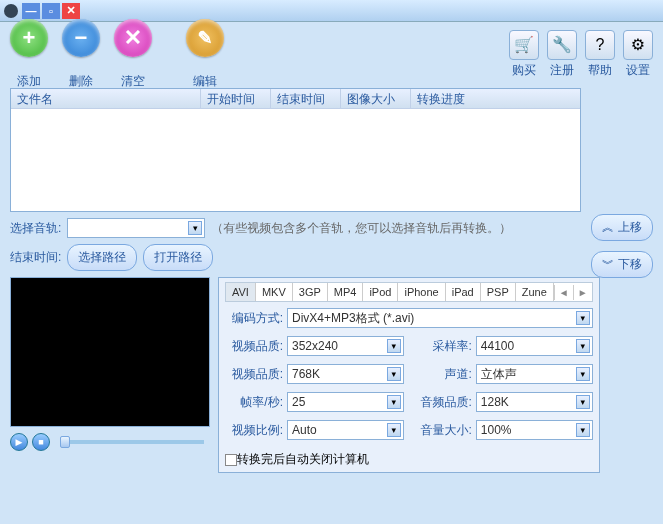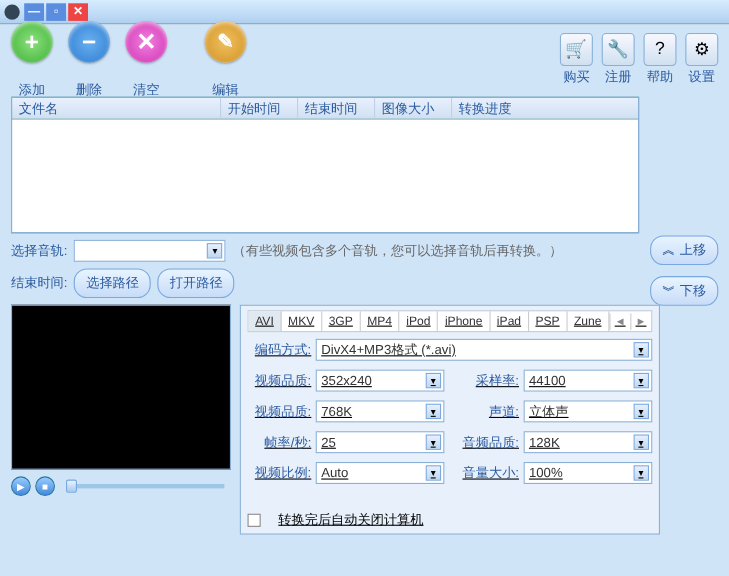--- a/index.html
+++ b/index.html
@@ -36,32 +36,32 @@
 .selbox .dd { width:14px;height:14px;background:linear-gradient(#e8f0ff,#c0d8f0);border:1px solid #7aa8e0;font-size:9px;display:flex;align-items:center;justify-content:center; }
 .hint { color: #666; }
 .textbox { flex: 1; height: 20px; background: #fff; border: 1px solid #8ab0d8; padding: 2px 4px; }
 .lower { display: flex; margin: 4px 10px 0 10px; gap: 8px; }
 .preview { width: 200px; }
 .pview { width: 200px; height: 150px; background: #000; border: 1px solid #8ab0d8; }
 .pctrl { display: flex; align-items: center; gap: 4px; margin-top: 6px; }
 .pcirc { width: 18px; height: 18px; border-radius: 50%; background: linear-gradient(#9cf,#48d); border: 1px solid #279; display:flex;align-items:center;justify-content:center;color:#fff;font-size:9px;cursor:pointer; }
 .pslider { flex: 1; height: 4px; background: #9cc8e8; position: relative; margin: 0 6px; }
 .pslider .thumb { position:absolute;left:0;top:-4px;width:10px;height:12px;background:linear-gradient(#e8f4ff,#a8c8f0);border:1px solid #7aa8e0;border-radius:2px; }
-.settings { flex: 1; border: 1px solid #8ab0d8; background: #e8f0fb; padding: 4px 6px; position:relative;text-decoration:underline; }
+.settings { flex: 1; border: 1px solid #8ab0d8; background: #e8f0fb; padding: 4px 6px; position:relative; }
 .tabs { display: flex; align-items:center; background:#fff; border:1px solid #bcd; margin-bottom:6px; }
 .tab { padding: 3px 6px; border-right: 1px solid #ccc; cursor:pointer; font-family: Arial; font-size:11px; color:#333; }
 .tab.active { background: #e0e8f0; }
 .tabs .nav { margin-left:auto; padding:2px 4px; color:#888; cursor:pointer; font-size:10px; border-left:1px solid #ccc; }
 .srow { display: flex; align-items: center; margin: 4px 0; gap: 4px; }
 .srow .label { color: #2a5a9f; width: 58px; text-align: right; }
 .sinput { height: 20px; background: #fff; border: 1px solid #8ab0d8; display:flex;align-items:center;padding:0 2px 0 4px;gap:36px; }
 .sinput .val { flex:1; color:#333; }
 .sinput .dd { width:14px;height:14px;background:linear-gradient(#e8f0ff,#c0d8f0);border:1px solid #7aa8e0;font-size:9px;display:flex;align-items:center;justify-content:center;cursor:pointer; }
 .scol { display:flex; flex-direction:column; }
-.checkbox { display:flex;align-items:center;gap:16px;margin-top:20px; }
+.checkbox { display:flex;align-items:center;gap:0;margin-top:7px; }
 .checkbox .box { width:12px;height:12px;background:#fff;border:1px solid #888; }
 .rightcol { width: 70px; position:relative; }
 </style>
 </head>
 <body>
 
 <div class="titlebar">
   <div class="icon"></div>
   <div class="winbtns">
     <div class="winbtn min">—</div>

